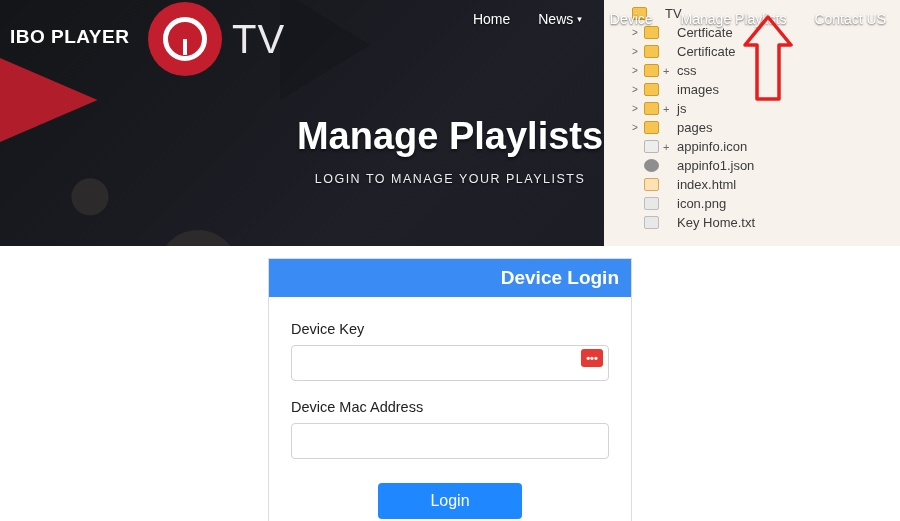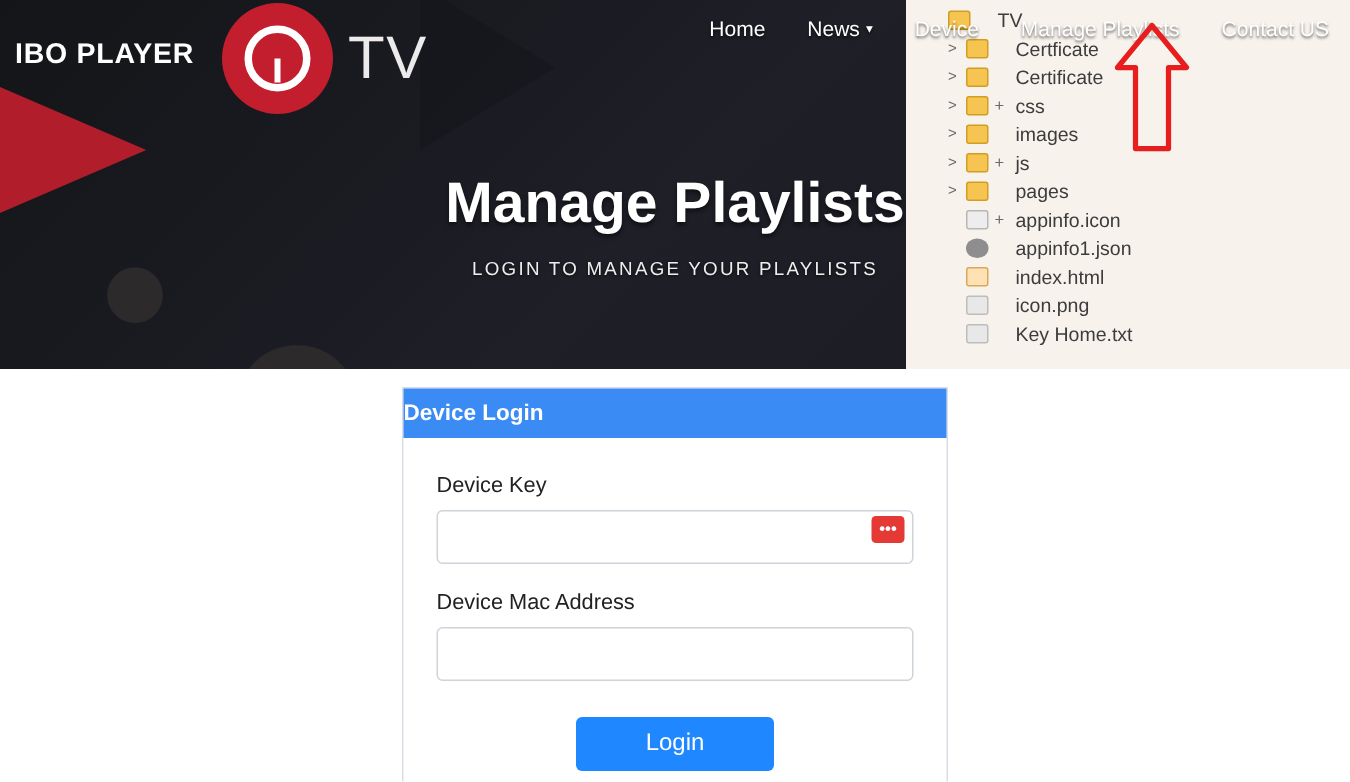--- a/index.html
+++ b/index.html
@@ -97,39 +97,39 @@
   position: absolute; top: 13px; left: 739px; z-index: 5;
   pointer-events: none;
 }
 
 
 .card {
   width: 364px; margin: 12px auto 0;
   border: 1px solid #d9dde3;
 }
 .card-header {
-  background: #3a8bf4; color:#fff; text-align:left;
-  font-weight:700; font-size:15px; padding: 8px 0;
+  background: #3a8bf4; color:#fff; text-align:right;
+  font-weight:700; font-size:19px; padding: 8px 12px;
 }
 .card-body { padding: 24px 22px 20px; }
 .fld-label { font-size: 14.5px; color:#222; margin-bottom: 8px; }
 .fld-input {
   width: 100%; height: 36px; border:1px solid #ced4da; border-radius:4px;
   padding: 0 10px; font-size:14px; background:#fff;
 }
 .fgroup { margin-bottom: 24px; position: relative; }
 .pw-badge {
   position: absolute; right: 6px; top: 28px;
   width: 22px; height: 18px; background:#e53935; border-radius:3px;
   display:flex; align-items:center; justify-content:center; color:#fff; font-size:11px; font-weight:700;
 }
 .login-btn {
   display:block; margin: 0 auto;
   background:#1f87ff; color:#fff; border:0; border-radius:4px;
-  width: 132px; height: 36px; font-size:16px; cursor:pointer;
+  width: 144px; height: 36px; font-size:16px; cursor:pointer;
 }
 </style>
 </head>
 <body>
 
 <div class="hero">
   <div class="hero-bg"></div>
   <div class="hero-shape"></div>
   <div class="hero-shape2"></div>
 

